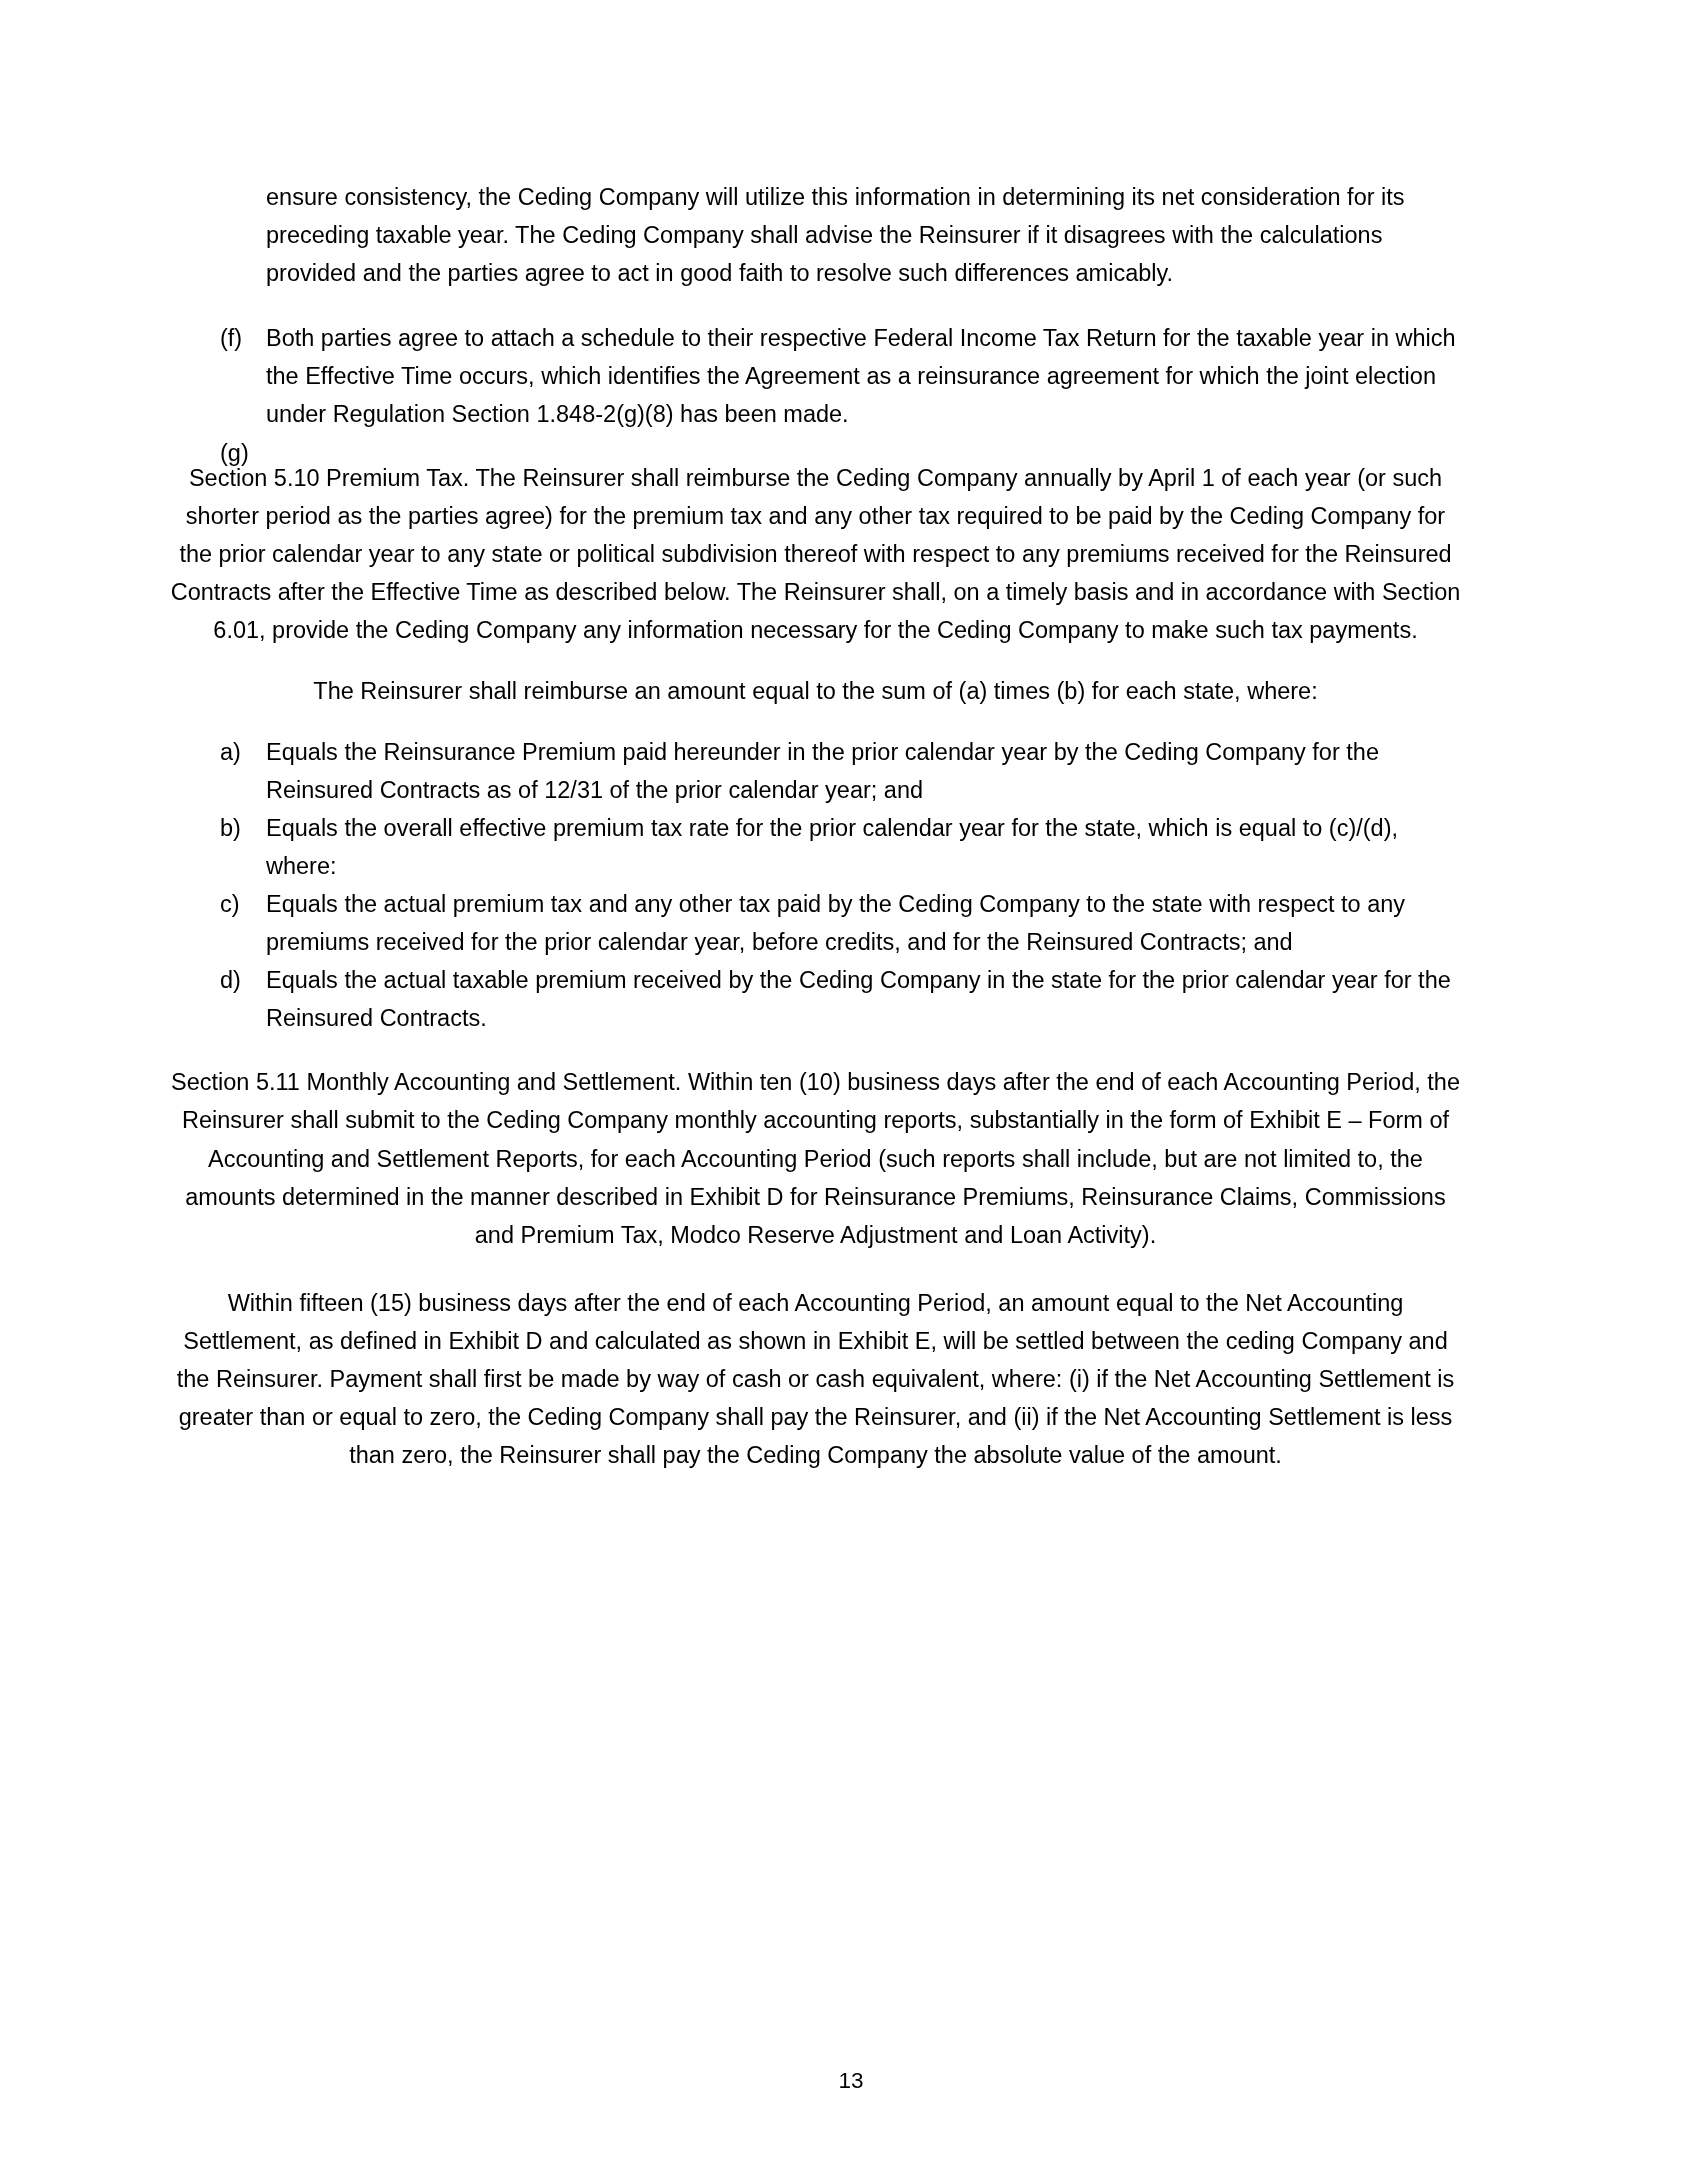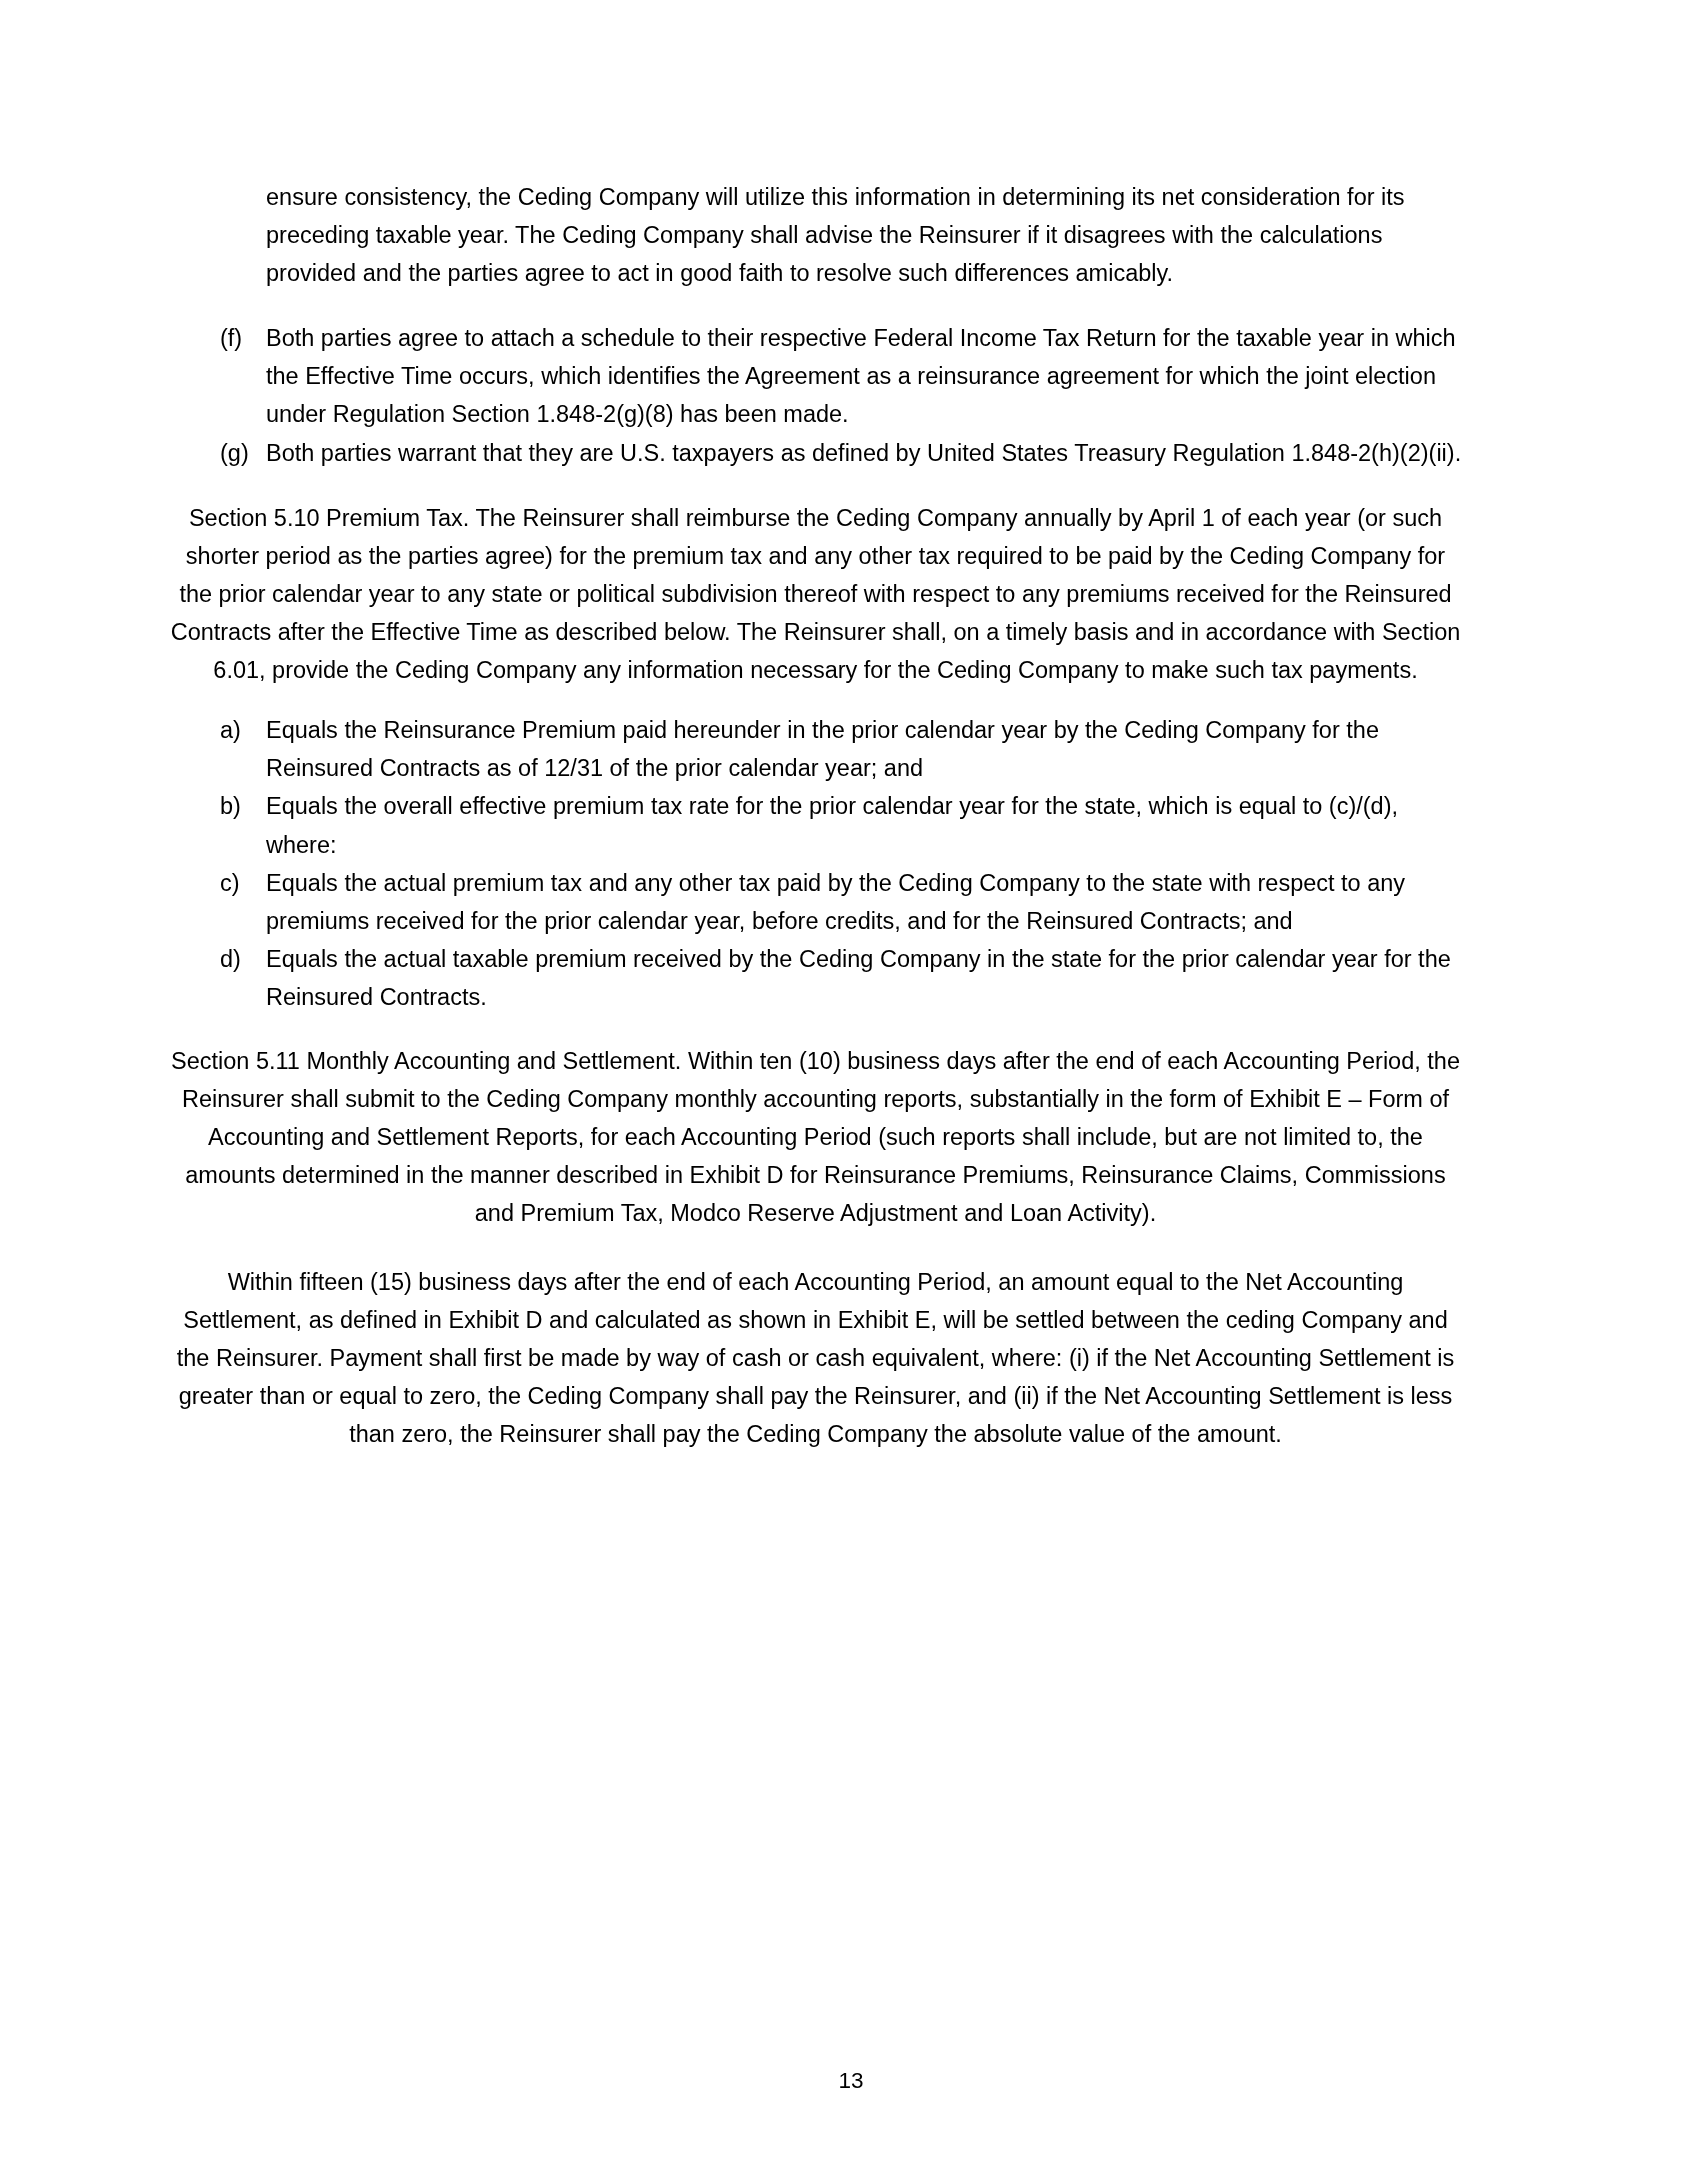--- a/index.html
+++ b/index.html
@@ -81,26 +81,26 @@
       <p>ensure consistency, the Ceding Company will utilize this information in determining its net consideration for its preceding taxable year.  The Ceding Company shall advise the Reinsurer if it disagrees with the calculations provided and the parties agree to act in good faith to resolve such differences amicably.</p>
     </div>
 
     <ul class="letter-list spaced">
       <li>
         <span class="lbl">(f)</span>
         <span>Both parties agree to attach a schedule to their respective Federal Income Tax Return for the taxable year in which the Effective Time occurs, which identifies the Agreement as a reinsurance agreement for which the joint election under Regulation Section 1.848-2(g)(8) has been made.</span>
       </li>
       <li>
         <span class="lbl">(g)</span>
-        <span>Both parties warrant that they are U.S. taxpayers as defined by United States Treasury Regulation 1.848-2(h)(2)(ii).</span>
       </li>
     </ul>
 
     <p class="para">Section 5.10  Premium Tax.  The Reinsurer shall reimburse the Ceding Company annually by April 1 of each year (or such shorter period as the parties agree) for the premium tax and any other tax required to be paid by the Ceding Company for the prior calendar year to any state or political subdivision thereof with respect to any premiums received for the Reinsured Contracts after the Effective Time as described below.  The Reinsurer shall, on a timely basis and in accordance with Section 6.01, provide the Ceding Company any information necessary for the Ceding Company to make such tax payments.</p>
 
+    <p class="para">The Reinsurer shall reimburse an amount equal to the sum of (a) times (b) for each state, where:</p>
 
     <ul class="letter-list tight">
       <li>
         <span class="lbl">a)</span>
         <span>Equals the Reinsurance Premium paid hereunder in the prior calendar year by the Ceding Company for the Reinsured Contracts as of 12/31 of the prior calendar year; and</span>
       </li>
       <li>
         <span class="lbl">b)</span>
         <span>Equals the overall effective premium tax rate for the prior calendar year for the state, which is equal to (c)/(d), where:</span>
       </li>

